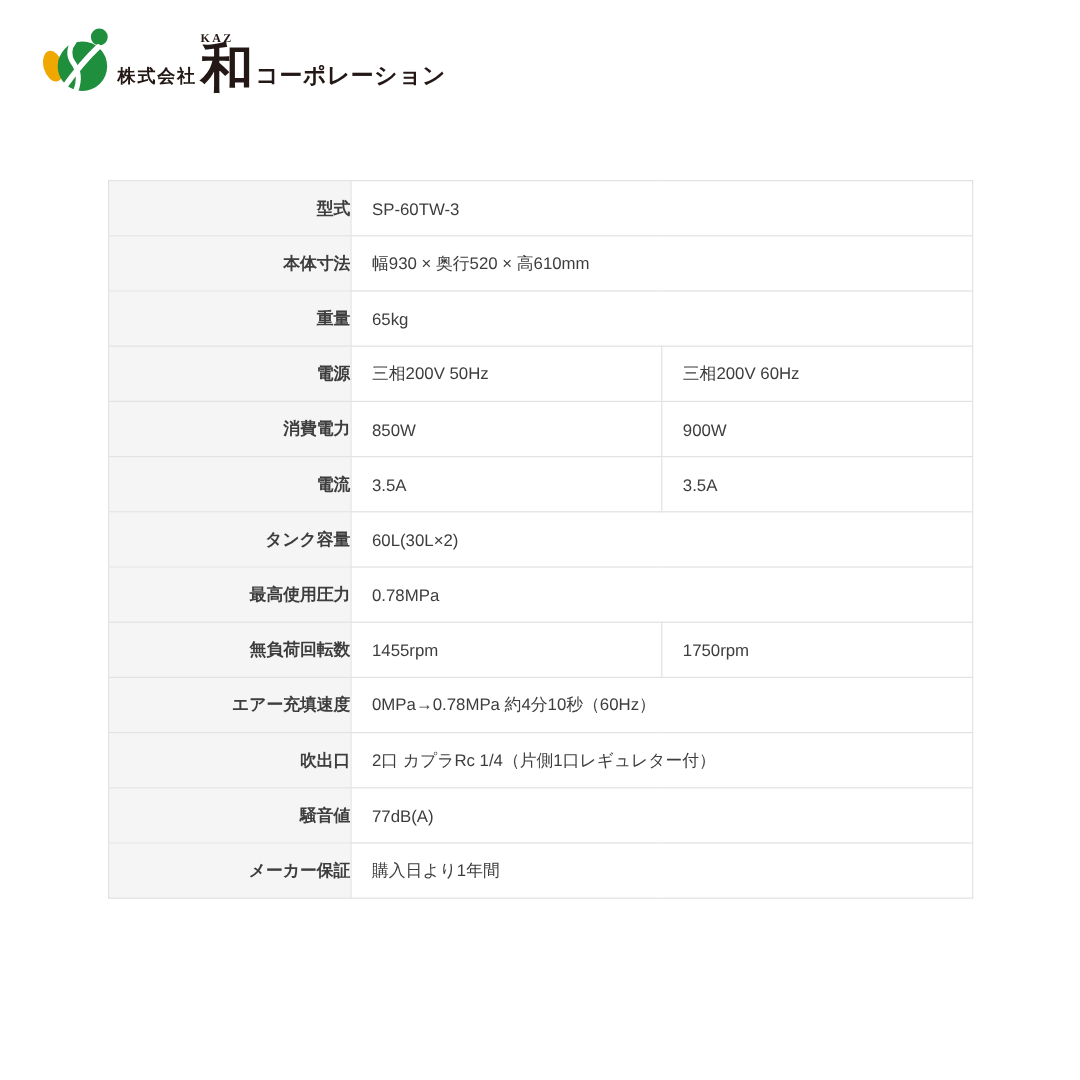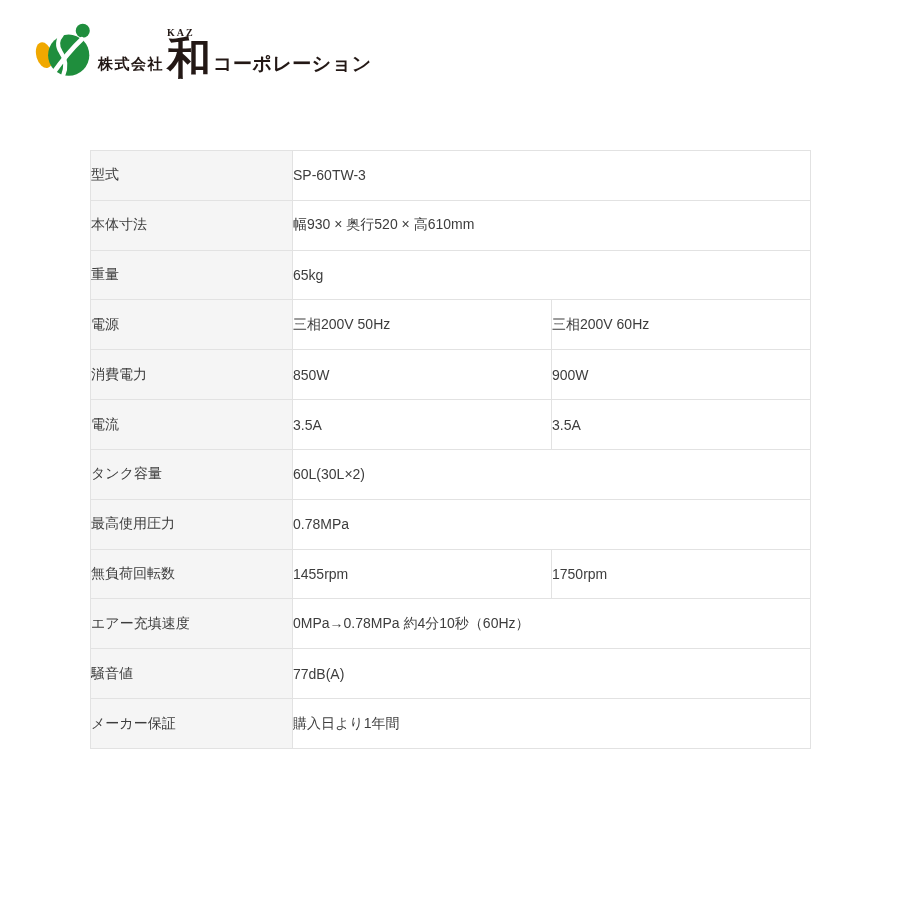--- a/index.html
+++ b/index.html
@@ -28,22 +28,22 @@
   .katakana{font-size:19px;font-weight:800;line-height:1;margin:0 0 6px 1px;letter-spacing:0.5px;}
 
   
   .spec-table{position:absolute;left:90px;top:150px;width:720px;height:599px;
     border-collapse:collapse;table-layout:fixed;font-size:14px;color:var(--cell-text);}
   .spec-table col.c-label{width:202px;}
   .spec-table col.c-v1{width:259px;}
   .spec-table col.c-v2{width:259px;}
   .spec-table th,.spec-table td{border:1px solid var(--border);height:42px;
     vertical-align:middle;overflow:hidden;white-space:nowrap;}
-  .spec-table th{background:var(--label-bg);font-weight:400;text-align:left;}
-  .spec-table td{background:#ffffff;text-align:left;}
+  .spec-table th{background:var(--label-bg);font-weight:700;text-align:right;}
+  .spec-table td{background:#ffffff;text-align:left;padding-left:17px;}
 </style>
 </head>
 <body>
 
 <header class="logo">
   <span class="logo-mark">
     <svg viewBox="0 0 64 60" xmlns="http://www.w3.org/2000/svg" aria-hidden="true">
       <ellipse cx="11" cy="35" rx="8.5" ry="14" transform="rotate(-16 11 35)" fill="#F0A800"></ellipse>
       <circle cx="37" cy="35" r="22" fill="#1F8E3D"></circle>
       <circle cx="52" cy="9" r="7.5" fill="#1F8E3D"></circle>
@@ -109,20 +109,24 @@
       <tr>
         <th>無負荷回転数</th>
         <td>1455rpm</td>
         <td>1750rpm</td>
       </tr>
       <tr>
         <th>エアー充填速度</th>
         <td colspan="2">0MPa→0.78MPa 約4分10秒（60Hz）</td>
       </tr>
       <tr>
+        <th>吹出口</th>
+        <td colspan="2">2口 カプラRc 1/4（片側1口レギュレター付）</td>
+      </tr>
+      <tr>
         <th>騒音値</th>
         <td colspan="2">77dB(A)</td>
       </tr>
       <tr>
         <th>メーカー保証</th>
         <td colspan="2">購入日より1年間</td>
       </tr>
     </tbody>
 </table>
 

